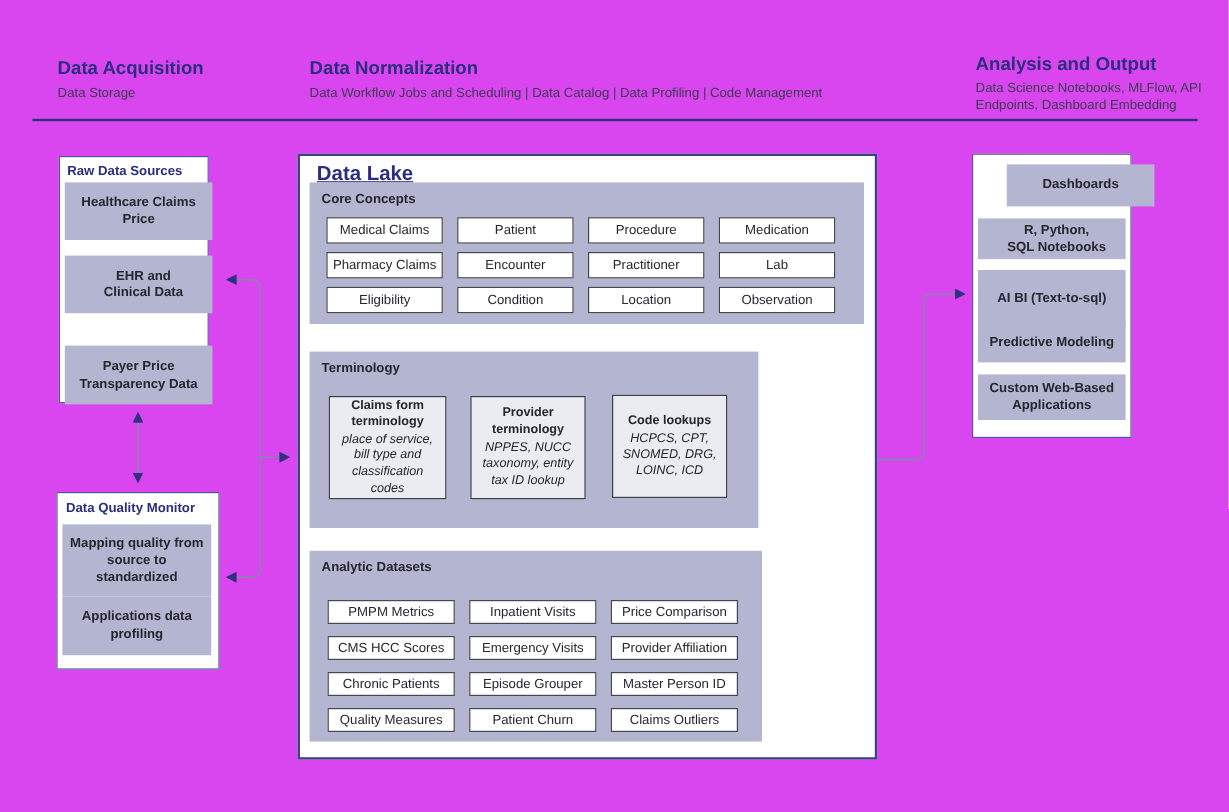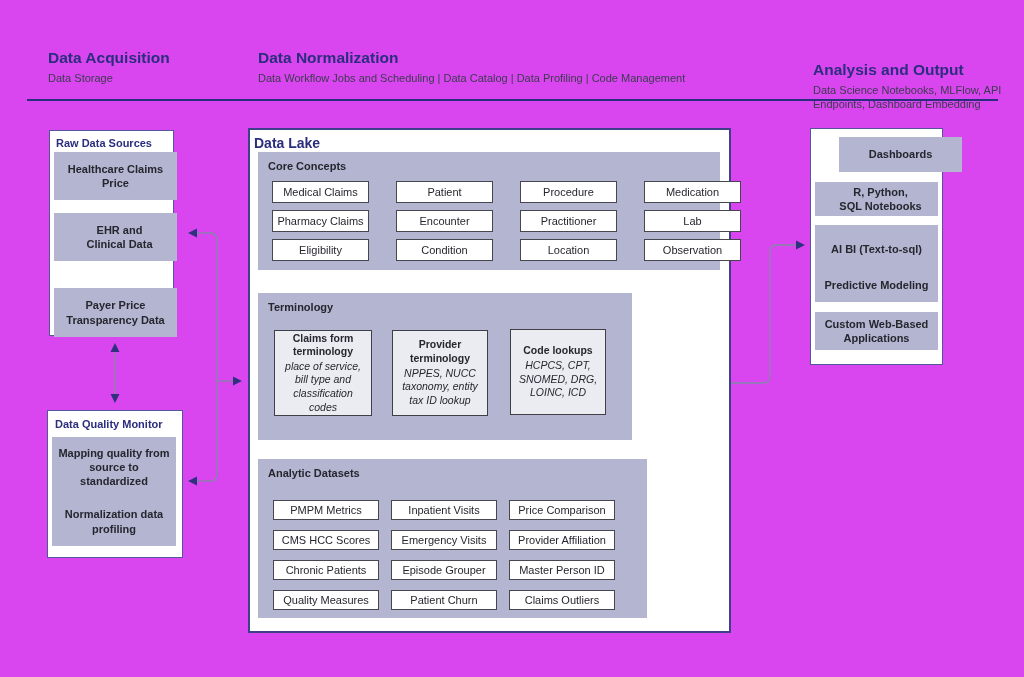--- a/index.html
+++ b/index.html
@@ -5,21 +5,21 @@
   html,body{margin:0;padding:0;background:#fff;}
   .stage{position:relative;width:1024px;height:677px;background:#d946ef;
          font-family:"Liberation Sans",sans-serif;color:#26262e;overflow:hidden;}
 
   
   .hdr{position:absolute;}
   .hdr-title{font-size:15.5px;font-weight:bold;color:#2b2d7e;line-height:19px;}
   .hdr-sub{font-size:11px;color:#3b3b4f;line-height:14px;margin-top:4px;}
   .hdr-1{left:48px;top:48px;}
   .hdr-2{left:258px;top:48px;}
-  .hdr-3{left:813px;top:60px;width:200px;}
+  .hdr-3{left:813px;top:44px;width:200px;}
   .rule{position:absolute;left:27px;top:99px;width:971px;height:2px;background:#2b2d7e;}
 
   
   svg.connectors{position:absolute;left:0;top:0;pointer-events:none;}
 
   
   .obox{position:absolute;background:#fff;border:1.5px solid #54569a;box-sizing:border-box;}
   .obox-title{position:absolute;font-size:11px;font-weight:bold;color:#2b2d7e;}
   .box-rds{left:49px;top:130px;width:125px;height:206px;}
   .box-dqm{left:47px;top:410px;width:136px;height:148px;}
@@ -34,29 +34,29 @@
   .rds-c1{top:21px;height:48px;} .rds-c2{top:82px;height:48px;padding-left:12px;} .rds-c3{top:157px;height:49px;}
   .box-rds .obox-title{left:6px;top:6px;}
   .box-dqm .chip{left:4px;width:124px;}
   .dqm-c1{top:26px;height:60px;} .dqm-c2{top:86px;height:49px;}
   .box-dqm .obox-title{left:7px;top:7px;}
   .box-out .chip{left:4px;width:123px;}
   .out-c1{top:8px;height:35px;margin-left:24px;} .out-c2{top:53px;height:34px;padding-left:12px;} .out-c3{top:96px;height:48px;}
   .out-c4{top:139px;height:34px;} .out-c5{top:183px;height:38px;}
 
   
-  .lake-title{position:absolute;left:4px;top:5px;font-size:14px;font-weight:bold;color:#2b2d7e;}
+  .lake-title{position:absolute;left:14px;top:5px;font-size:17px;font-weight:bold;color:#2b2d7e;text-decoration:underline;}
   .panel{position:absolute;background:#b3b5d1;}
   .panel-title{position:absolute;top:8px;left:10px;font-size:11px;font-weight:bold;color:#26262e;}
   .panel-cc{left:8px;top:22px;width:462px;height:118px;}
   .panel-tm{left:8px;top:163px;width:374px;height:147px;}
-  .panel-ad{left:8px;top:329px;width:377px;height:159px;padding-left:12px;}
+  .panel-ad{left:8px;top:329px;width:377px;height:159px;}
 
   .grid{position:absolute;display:grid;}
-  .cc-grid{left:14px;top:29px;grid-template-columns:repeat(4,97px);gap:7px 27px;}
+  .cc-grid{left:14px;top:29px;grid-template-columns:repeat(4,97px);gap:7px 12px;}
   .cc-grid .wbox{height:22px;}
   .ad-grid{left:15px;top:41px;grid-template-columns:repeat(3,106px);gap:10px 12px;}
   .ad-grid .wbox{height:20px;}
   .wbox{background:#ffffff;border:1.5px solid #46464e;box-sizing:border-box;color:#26262e;
         font-size:11px;display:flex;align-items:center;justify-content:center;text-align:center;}
 
   .tcard{position:absolute;top:37px;width:98px;height:86px;background:#ebebf2;
          border:1.5px solid #3f3f47;box-sizing:border-box;display:flex;flex-direction:column;
          align-items:center;justify-content:center;text-align:center;padding:3px;}
   .tc1{left:16px;} .tc2{left:134px;width:96px;} .tc3{left:252px;width:96px;top:36px;}
@@ -105,21 +105,21 @@
     <div class="chip rds-c2">EHR and
 Clinical Data</div>
     <div class="chip rds-c3">Payer Price
 Transparency Data</div>
   </div>
 
   <div class="obox box-dqm">
     <div class="obox-title">Data Quality Monitor</div>
     <div class="chip dqm-c1">Mapping quality from
 source to standardized</div>
-    <div class="chip dqm-c2">Normalization data
+    <div class="chip dqm-c2">Applications data
 profiling</div>
   </div>
 
   <div class="obox box-lake">
     <div class="lake-title">Data Lake</div>
 
     <div class="panel panel-cc">
       <div class="panel-title">Core Concepts</div>
       <div class="grid cc-grid">
         <div class="wbox">Medical Claims</div>

